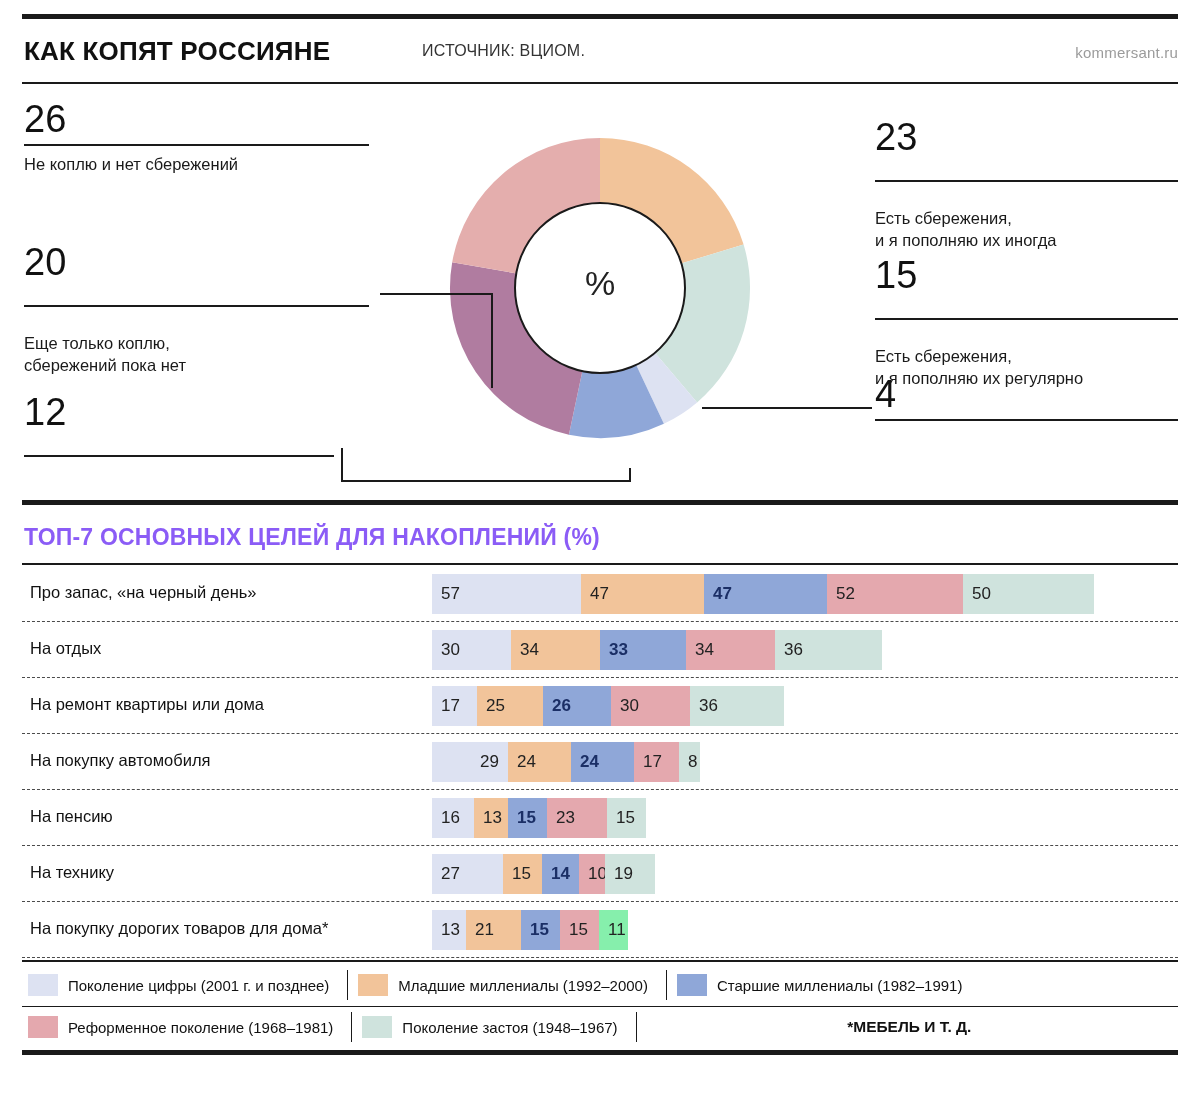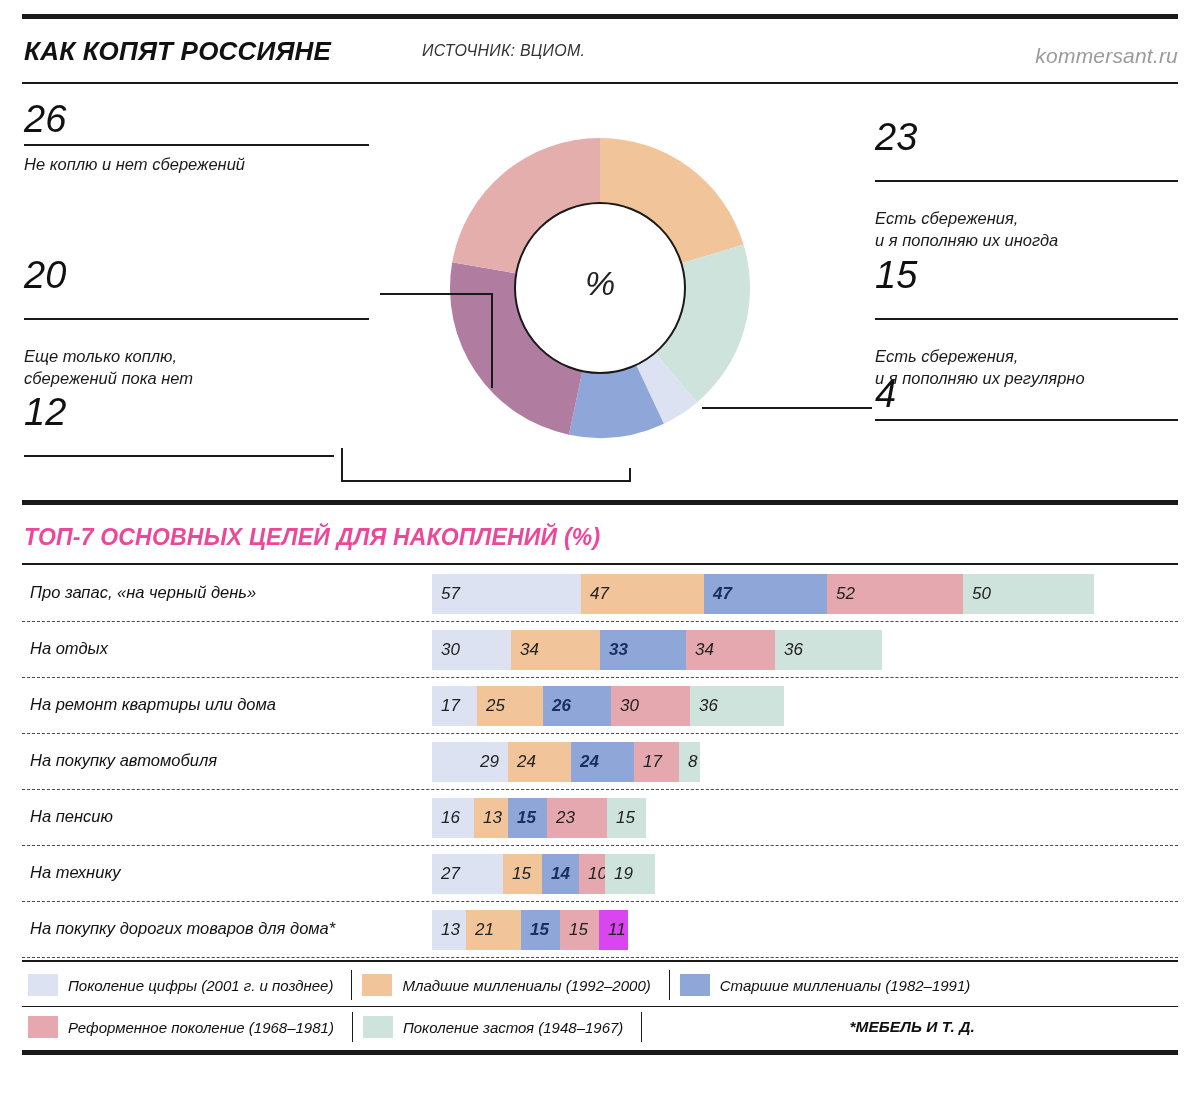--- a/index.html
+++ b/index.html
@@ -6,42 +6,41 @@
   html, body {
     margin: 0; padding: 0;
     background: #ffffff;
     font-family: "Liberation Sans", sans-serif;
   }
   #page {
     width: 1200px; height: 1112px;
     position: relative;
     background: #fff;
     overflow: hidden;
-    font-style: italic;
   }
   .rule-top {
     position: absolute; left: 22px; top: 14px; width: 1156px; height: 5px;
     background: #1a1a1a;
   }
   
   .header {
     position: absolute; left: 22px; top: 36px; width: 1156px; height: 40px;
   }
   .hdr-title {
     position: absolute; left: 2px; top: 0;
     font-size: 26px; font-weight: bold; letter-spacing: .2px;
     color: #111;
   }
   .hdr-source {
     position: absolute; left: 400px; top: 6px;
     font-size: 16px; color: #333; letter-spacing: .2px;
   }
   .hdr-brand {
     position: absolute; right: 0; top: 8px;
-    font-size: 21px; color: #9b9b9b; letter-spacing: .2px;
+    font-size: 15px; color: #9b9b9b; letter-spacing: .2px;
   }
   .rule-under-header {
     position: absolute; left: 22px; top: 82px; width: 1156px; height: 2px;
     background: #1a1a1a;
   }
 
   
   .donut-wrap {
     position: absolute; left: 430px; top: 96px; width: 340px; height: 400px;
   }
@@ -64,21 +63,21 @@
   }
   .cal.right .num, .cal.right .txt { text-align: left; }
 
   
   .rule-mid-thick {
     position: absolute; left: 22px; top: 500px; width: 1156px; height: 5px;
     background: #1a1a1a;
   }
   .sec-title {
     position: absolute; left: 24px; top: 524px;
-    font-size: 23px; font-weight: bold; color: #ec4899; letter-spacing: .2px;
+    font-size: 23px; font-weight: bold; color: #8b5cf6; letter-spacing: .2px;
   }
   .rule-under-sec {
     position: absolute; left: 22px; top: 563px; width: 1156px; height: 2px;
     background: #1a1a1a;
   }
 
   
   .bars {
     position: absolute; left: 22px; top: 566px; width: 1156px;
   }
@@ -174,21 +173,21 @@
     <polyline points="320,352 320,385 608,385 608,372" fill="none" stroke="#1a1a1a" stroke-width="2"></polyline>
     <polyline points="680,312 850,312" fill="none" stroke="#1a1a1a" stroke-width="2"></polyline>
   </svg>
 
   <div class="cal left" style="left:24px; top:100px; width:345px;">
     <div class="num">26</div>
     <div class="underline"></div>
     <div class="txt">Не коплю и нет сбережений</div>
   </div>
 
-  <div class="cal left" style="left:24px; top:238px; width:345px; white-space:pre-line;">
+  <div class="cal left" style="left:24px; top:225px; width:345px; white-space:pre-line;">
     <div class="num">20</div>
     <div class="underline"></div>
     <div class="txt">Еще только коплю,
 сбережений пока нет</div>
   </div>
 
   <div class="cal left" style="left:24px; top:375px; width:310px; white-space:pre-line;">
     <div class="num">12</div>
     <div class="underline"></div>
   </div>
@@ -283,21 +282,21 @@
         </div>
         <div class="dashrule"></div>
       </div>
       <div class="bar-row">
         <div class="label">На покупку дорогих товаров для дома*</div>
         <div class="bar-track">
           <div class="seg" style="width: 34px; background: rgb(221, 226, 242);">13</div>
           <div class="seg" style="width: 55px; background: rgb(242, 196, 154);">21</div>
           <div class="seg bold" style="width: 39px; background: rgb(143, 167, 216);">15</div>
           <div class="seg" style="width: 39px; background: rgb(228, 168, 174);">15</div>
-          <div class="seg" style="width: 29px; background: #d946ef;">11</div>
+          <div class="seg" style="width: 29px; background: #86efac;">11</div>
         </div>
         <div class="dashrule"></div>
       </div>
     </div>
 
   <div class="rule-legend-top" id="legend-rule-top" style="top: 960px;"></div>
   <div class="legend" id="legend" style="top: 964px;">
       <div class="legend-row">
         <div class="legend-item">
           <span class="swatch" style="background: rgb(221, 226, 242);"></span>

